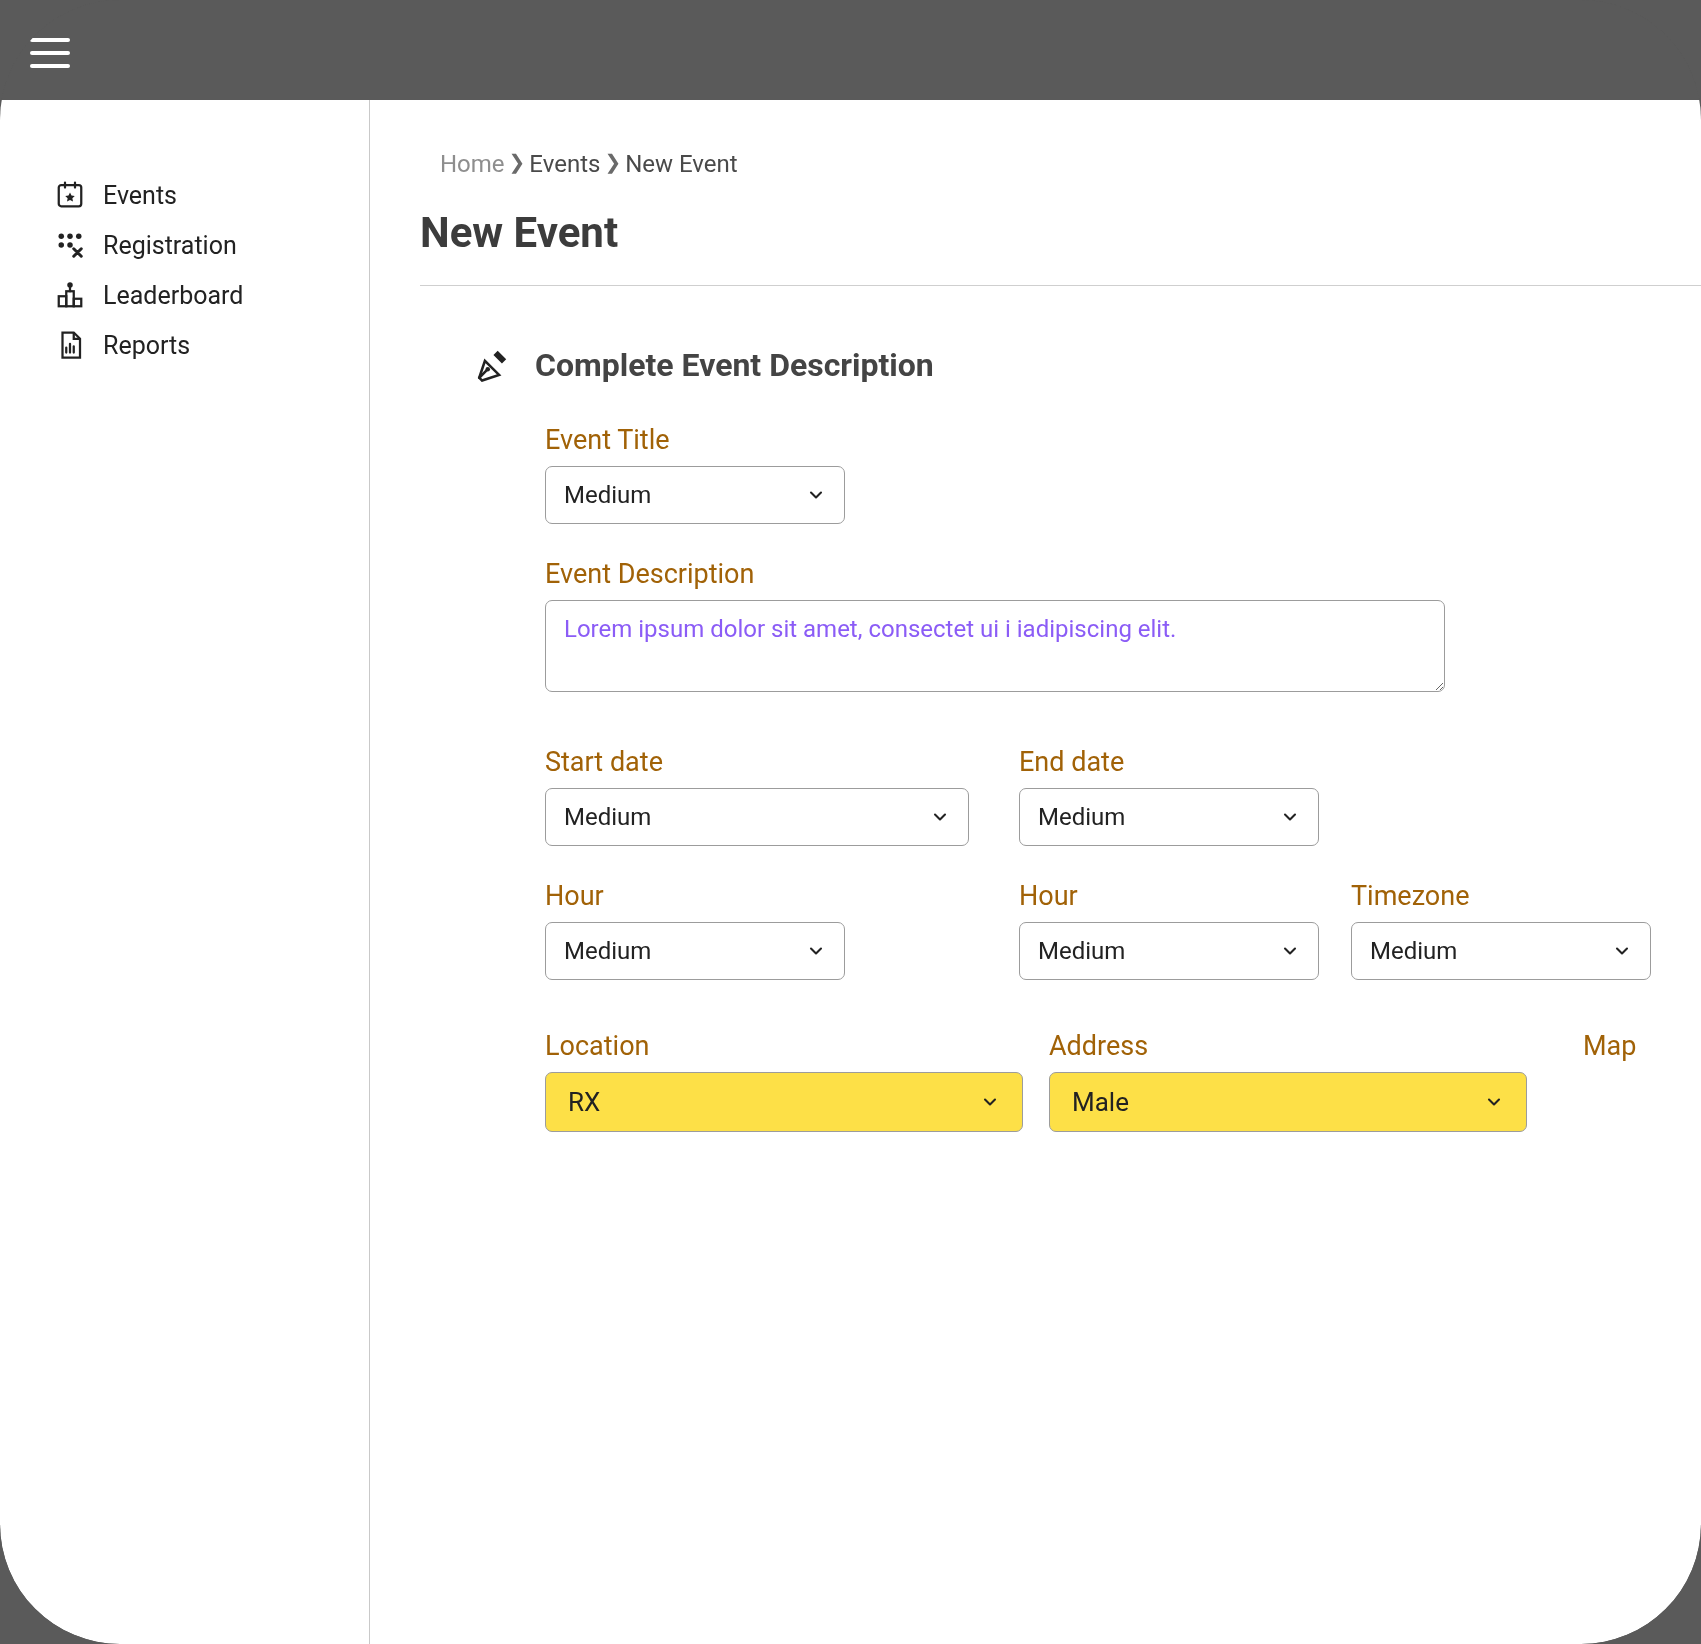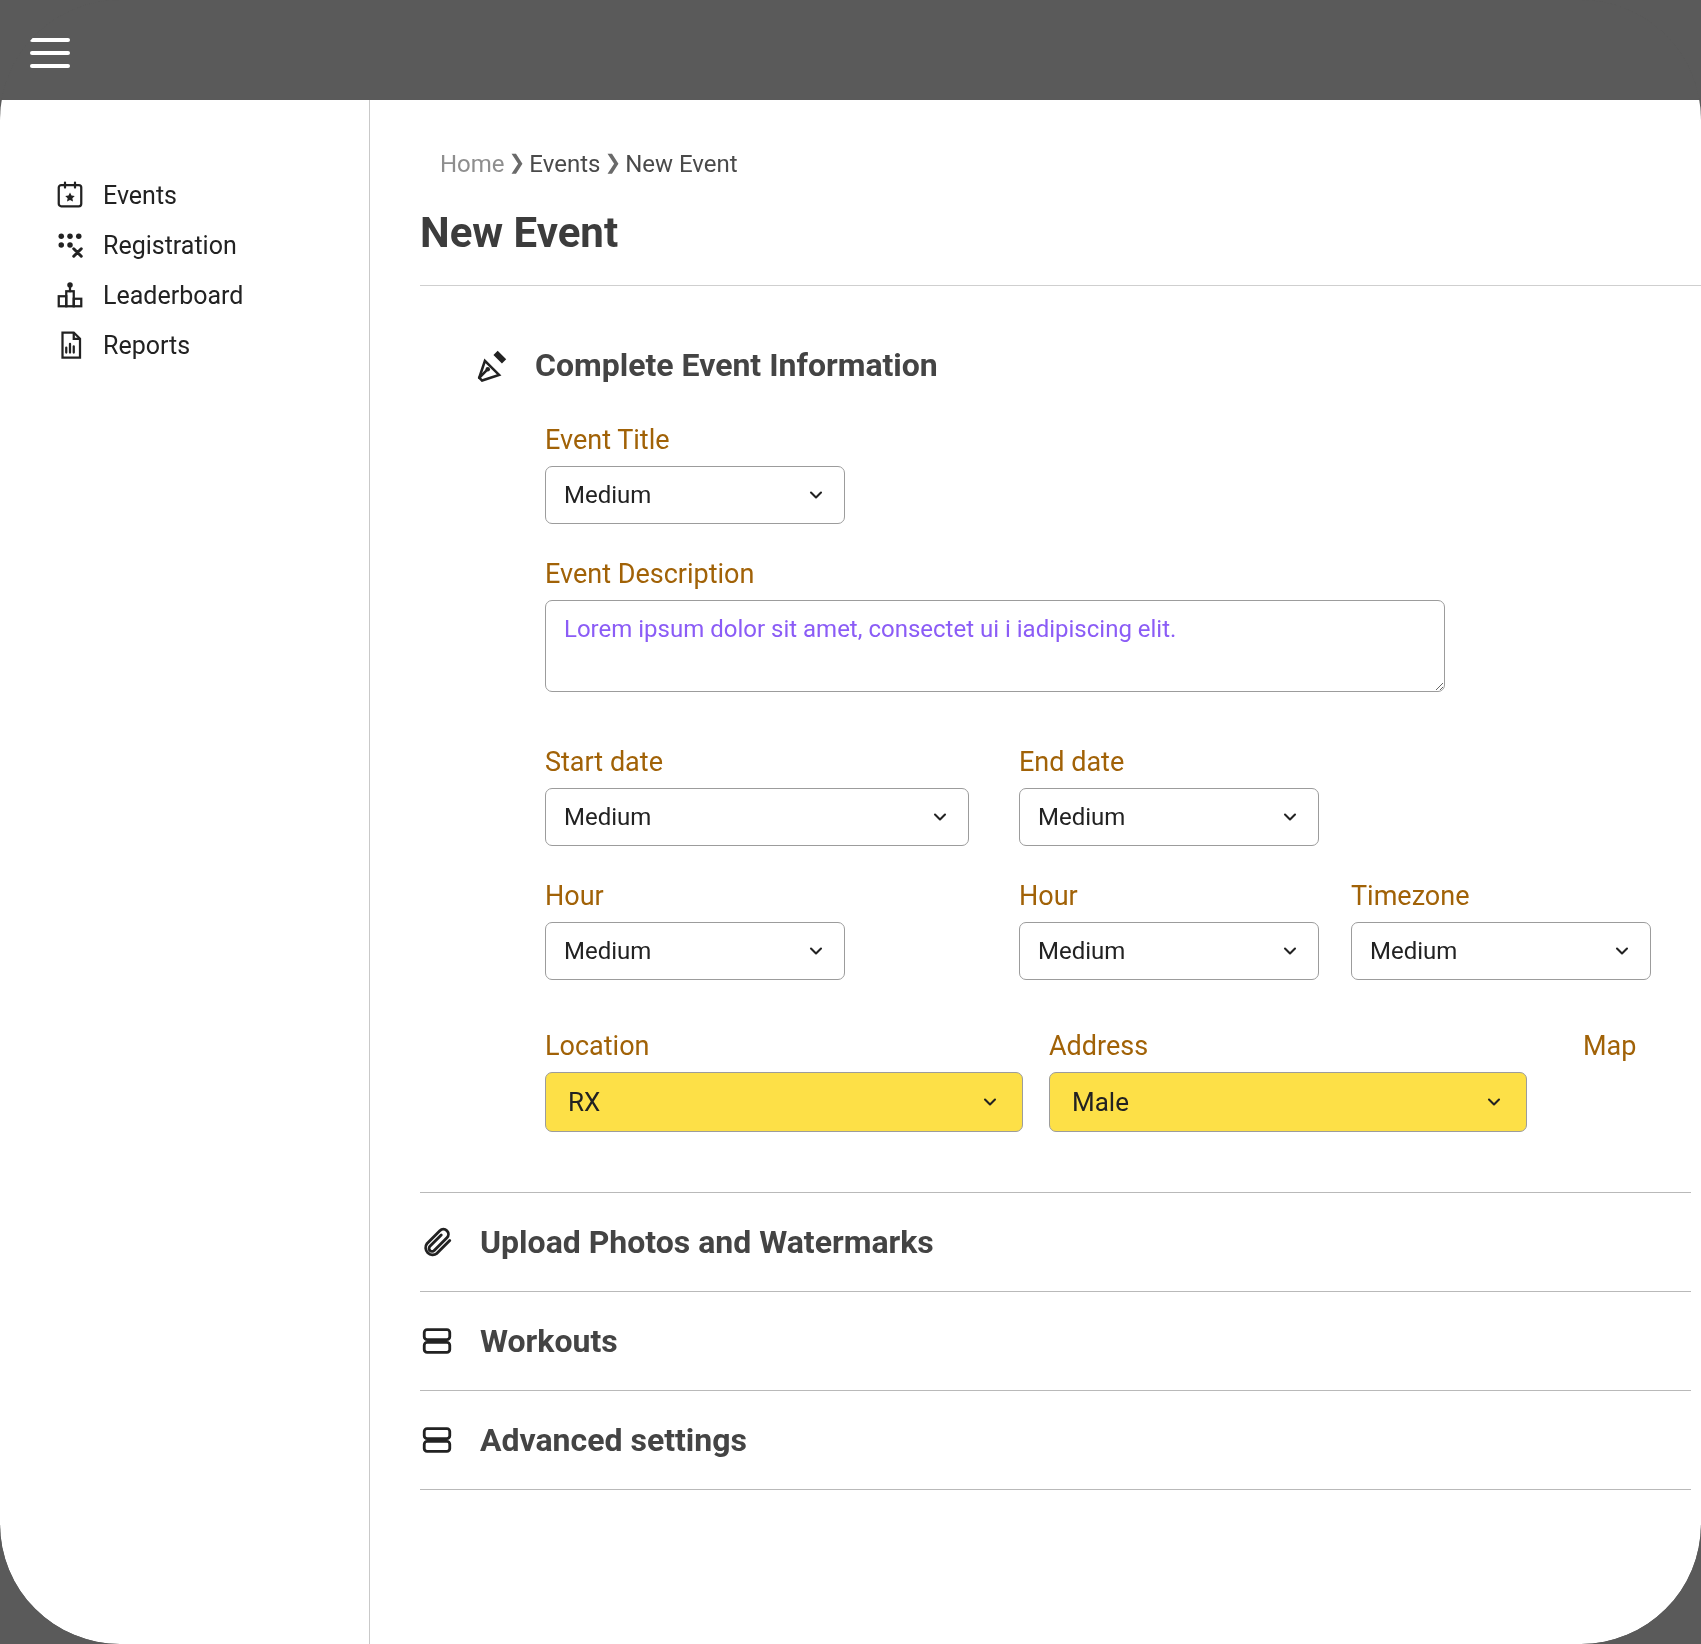--- a/index.html
+++ b/index.html
@@ -252,21 +252,21 @@
 
       <div class="content">
 
         <div class="section-head">
           <svg viewBox="0 0 24 24" fill="none" stroke="#222" stroke-width="1.8">
             <path d="M3 21l4-12 10 10-12 4z"></path>
             <circle cx="9" cy="15" r="1.6" fill="#222" stroke="none"></circle>
             <path d="M3 21l5-5" stroke-linecap="round"></path>
             <path d="M13 5l6 6 3-3-6-6z" fill="#222" stroke="none"></path>
           </svg>
-          <h2>Complete Event Information</h2>
+          <h2>Complete Event Description</h2>
         </div>
 
         <div class="form-indent">
 
           <div class="field">
             <label class="field-label">Event Title</label>
             <div class="select w-300">
               <span>Medium</span>
               <svg class="chev-down" viewBox="0 0 24 24" fill="none" stroke="#222" stroke-width="2.5">
                   <path d="M6 9l6 6 6-6" stroke-linecap="round" stroke-linejoin="round"></path>
@@ -349,39 +349,17 @@
                   </svg>
               </div>
             </div>
             <div class="col" style="margin-left:30px;">
               <label class="field-label">Map</label>
             </div>
           </div>
 
         </div>
 
-        <div class="sections-bottom" style="margin-left:-55px;">
-          <div class="collapsed-row">
-            <svg viewBox="0 0 24 24" fill="none" stroke="#222" stroke-width="2">
-              <path d="M21 11l-9 9a5 5 0 01-7-7l9-9a3.5 3.5 0 015 5l-9 9a2 2 0 01-3-3l8-8" stroke-linecap="round" stroke-linejoin="round"></path>
-            </svg>
-            <h2>Upload Photos and Watermarks</h2>
-          </div>
-          <div class="collapsed-row">
-            <svg viewBox="0 0 24 24" fill="none" stroke="#222" stroke-width="2">
-              <rect x="3" y="4" width="18" height="7" rx="2"></rect>
-              <rect x="3" y="13" width="18" height="7" rx="2"></rect>
-            </svg>
-            <h2>Workouts</h2>
-          </div>
-          <div class="collapsed-row">
-            <svg viewBox="0 0 24 24" fill="none" stroke="#222" stroke-width="2">
-              <rect x="3" y="4" width="18" height="7" rx="2"></rect>
-              <rect x="3" y="13" width="18" height="7" rx="2"></rect>
-            </svg>
-            <h2>Advanced settings</h2>
-          </div>
-        </div>
 
       </div>
     </main>
   </div>
 </div>
 
 </body></html>

